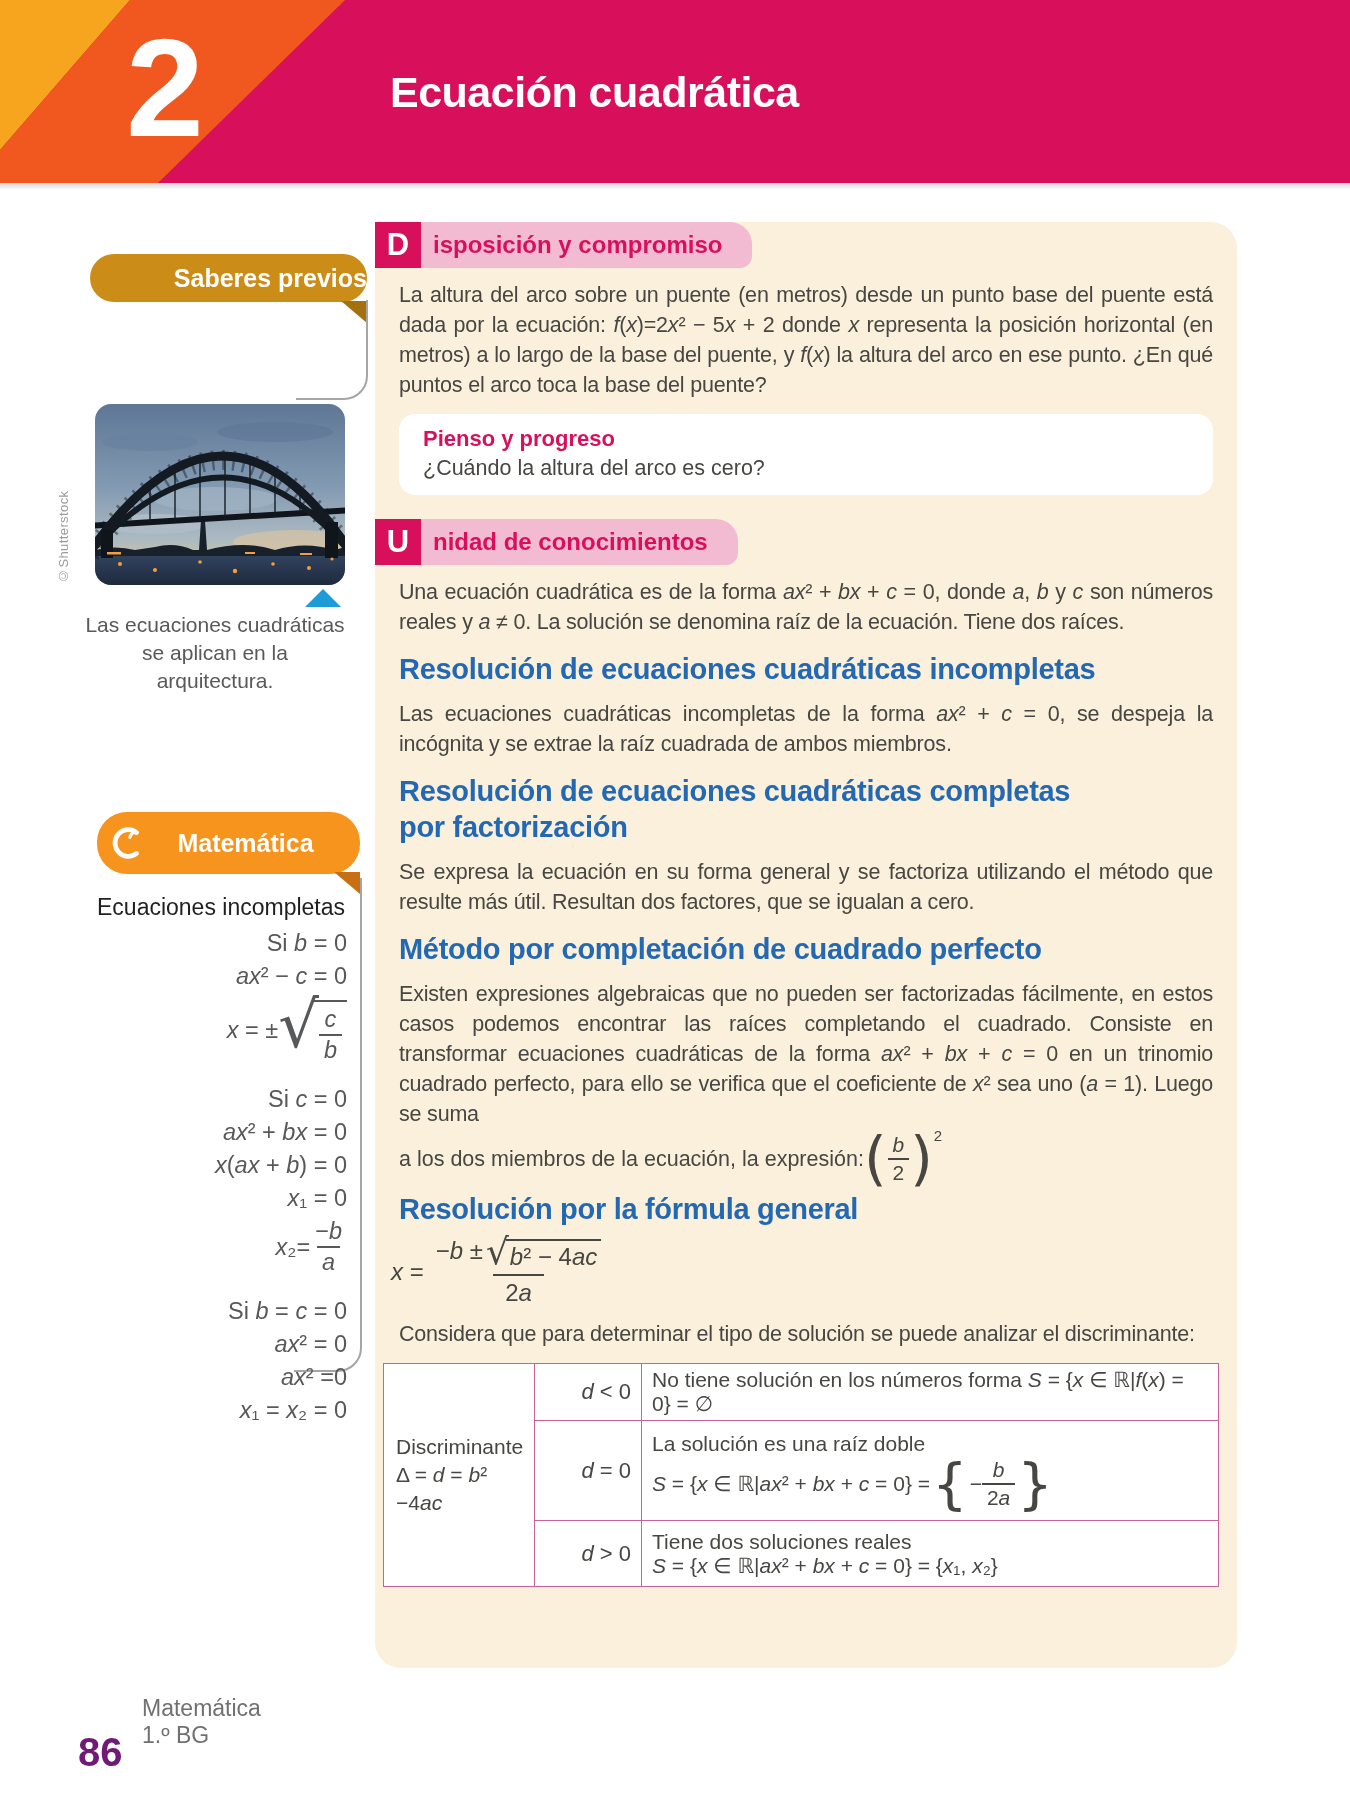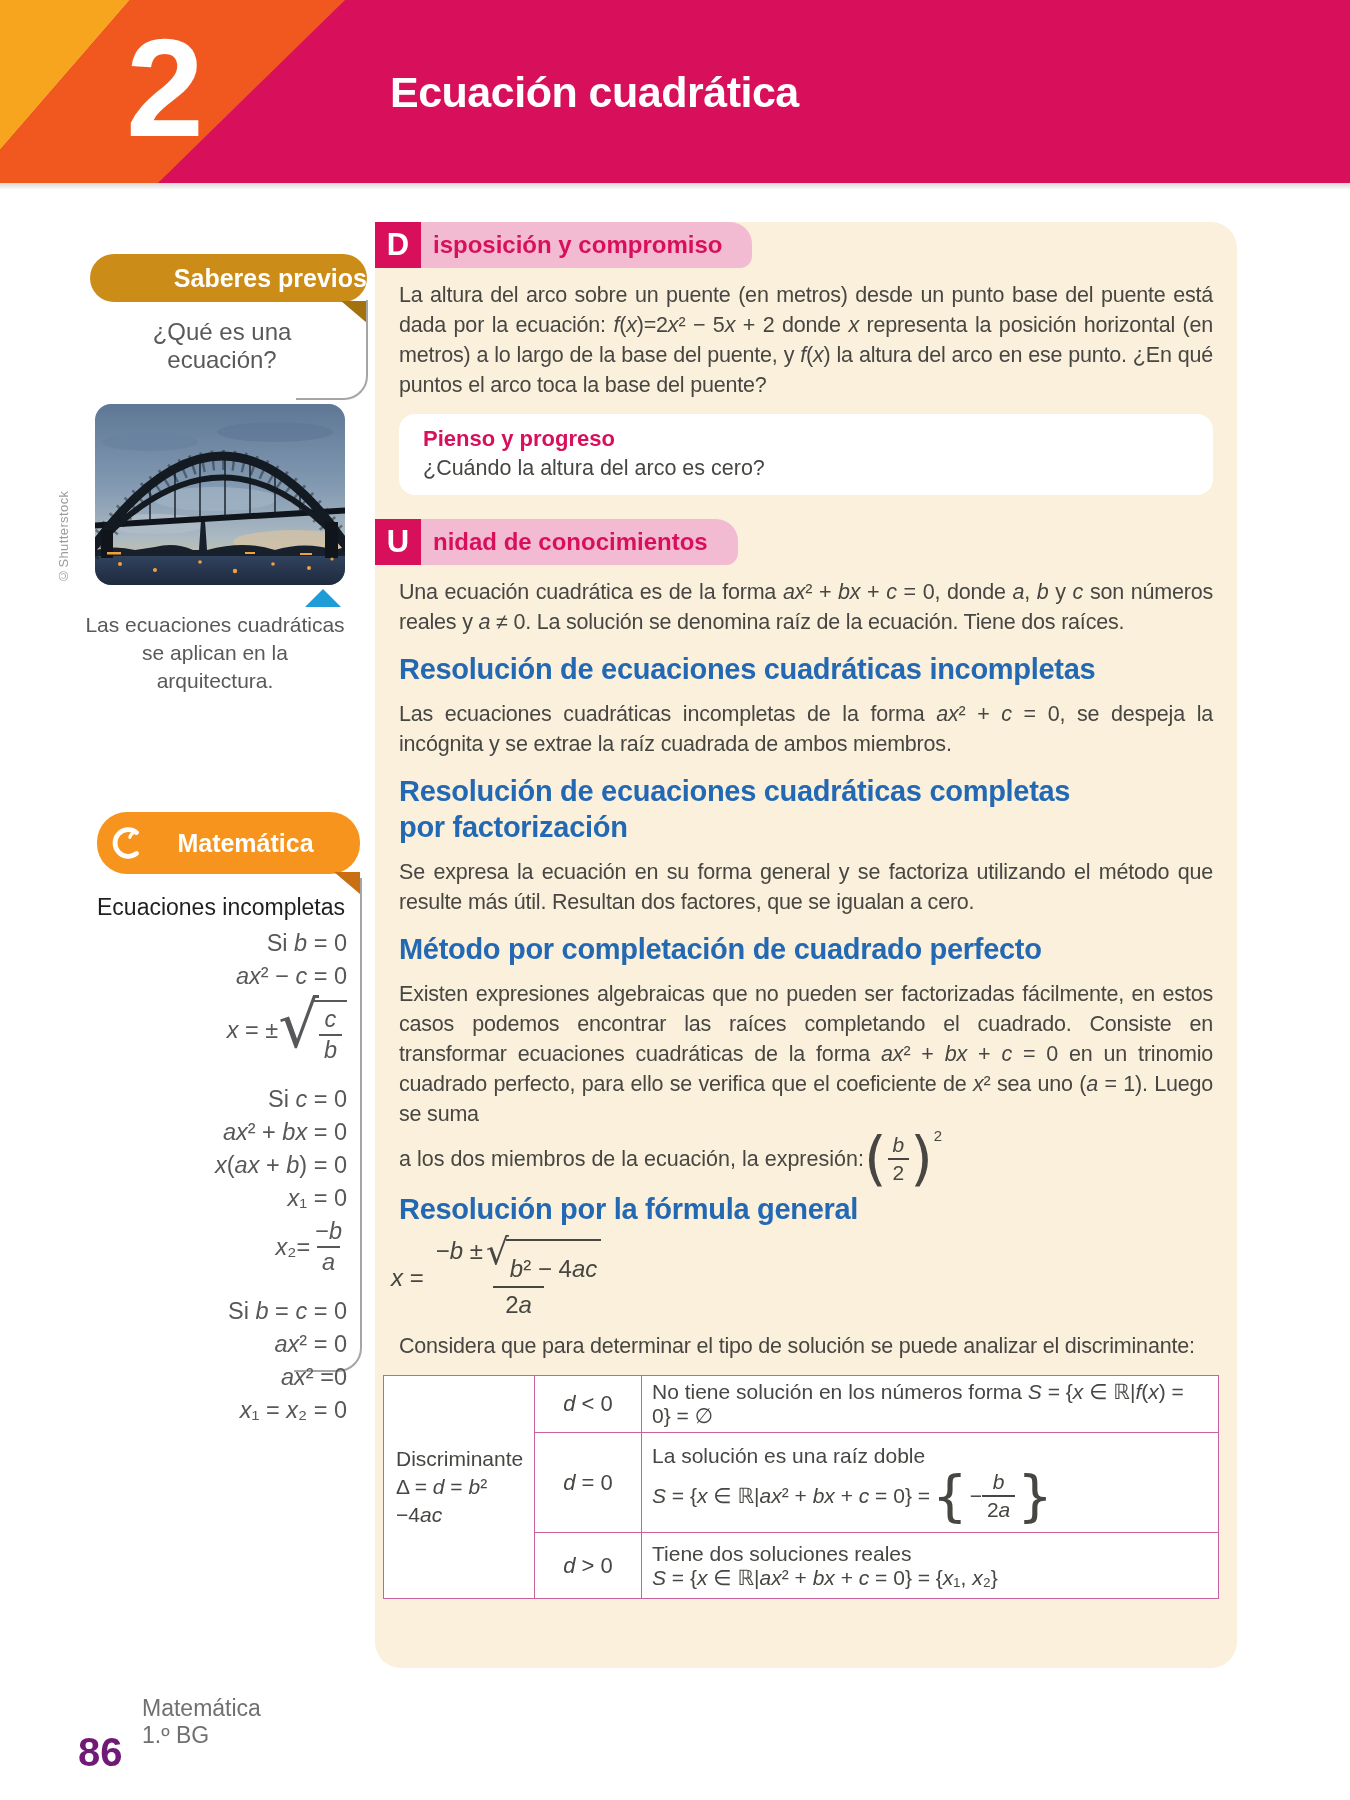--- a/index.html
+++ b/index.html
@@ -72,27 +72,27 @@
   .bigp{font-family:"DejaVu Sans",sans-serif;font-size:58px;font-weight:400;line-height:0;}
   .expr-sup{font-size:15px;position:relative;top:-24px;left:1px;}
   .paren-frac{font-size:21px;margin:0 1px;}
 
   .gen-formula{margin:10px 24px 0 16px;display:flex;align-items:center;font-size:24px;color:#474642;}
   .bigfrac{display:inline-flex;flex-direction:column;align-items:center;margin-left:8px;}
   .bigfrac .bnum{display:inline-flex;align-items:flex-start;padding:0 4px 3px;}
   .bigfrac .bden{border-top:2.4px solid currentColor;padding:3px 12px 0;}
   .m-rad{display:inline-flex;align-items:flex-start;margin-left:3px;}
   .m-rad .surd{font-size:36px;line-height:30px;margin-right:-3px;}
-  .m-rad .rbody{border-top:2.2px solid currentColor;padding:14px 4px 0;margin-top:2px;}
+  .m-rad .rbody{border-top:2.2px solid currentColor;padding:2px 4px 0;margin-top:2px;}
 
   .disc-table{margin:14px 18px 0 8px;border-collapse:collapse;width:836px;background:#fff;
     font-size:21px;color:#474642;}
   .disc-table td{border:1.6px solid #C9619C;padding:4px 10px;}
   .disc-table .c1{width:128px;font-size:21px;line-height:28px;padding-left:12px;}
-  .disc-table .c2{width:86px;text-align:center;font-size:22px;}
+  .disc-table .c2{width:86px;text-align:right;font-size:22px;}
   .disc-table .r1{height:47px;}
   .disc-table .r2{height:100px;}
   .disc-table .r3{height:66px;}
   .setline{display:flex;align-items:center;margin-top:2px;}
   .bigbrace{font-family:"DejaVu Sans",sans-serif;font-size:56px;font-weight:400;line-height:0;margin:0 2px;}
 
   
   .pagenum{left:78px;top:1690px;font-size:40px;font-weight:700;color:#701a75;margin-top:40px;}
   .footmeta{left:142px;top:1695px;font-size:23px;line-height:27px;color:#707070;}
 </style>
@@ -106,21 +106,20 @@
     <div class="band orange"></div>
     <div class="unit-num">2</div>
     <h1 class="unit-title">Ecuación cuadrática</h1>
   </div>
 
   <div class="abs saberes-badge">
     <span>Saberes previos</span>
   </div>
   <div class="abs fold gold"></div>
   <div class="abs bubble-line q-bubble"></div>
-  <div class="abs q-text">¿Qué es una ecuación?</div>
 
   <div class="abs credit">©Shutterstock</div>
   <div class="abs photo">
     <svg viewBox="0 0 250 181" width="250" height="181" xmlns="http://www.w3.org/2000/svg">
       <defs>
         <linearGradient id="sky" x1="0" y1="0" x2="0" y2="1">
           <stop offset="0" stop-color="#5E7795"></stop>
             <stop offset="0.45" stop-color="#8299B1"></stop>
           <stop offset="0.74" stop-color="#ABB9C2"></stop>
             <stop offset="0.85" stop-color="#C9C2AA"></stop>

